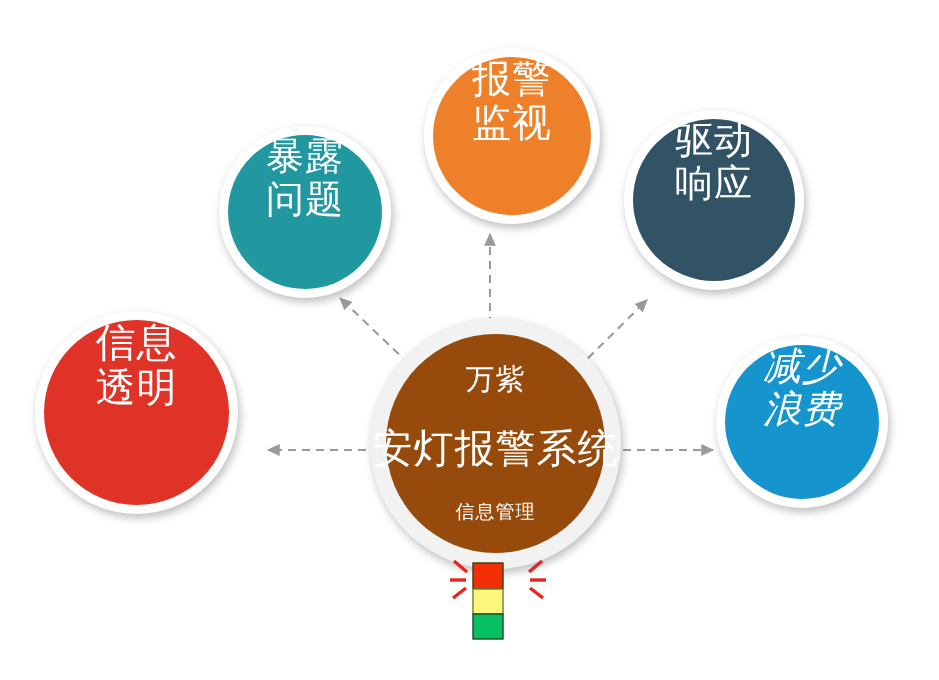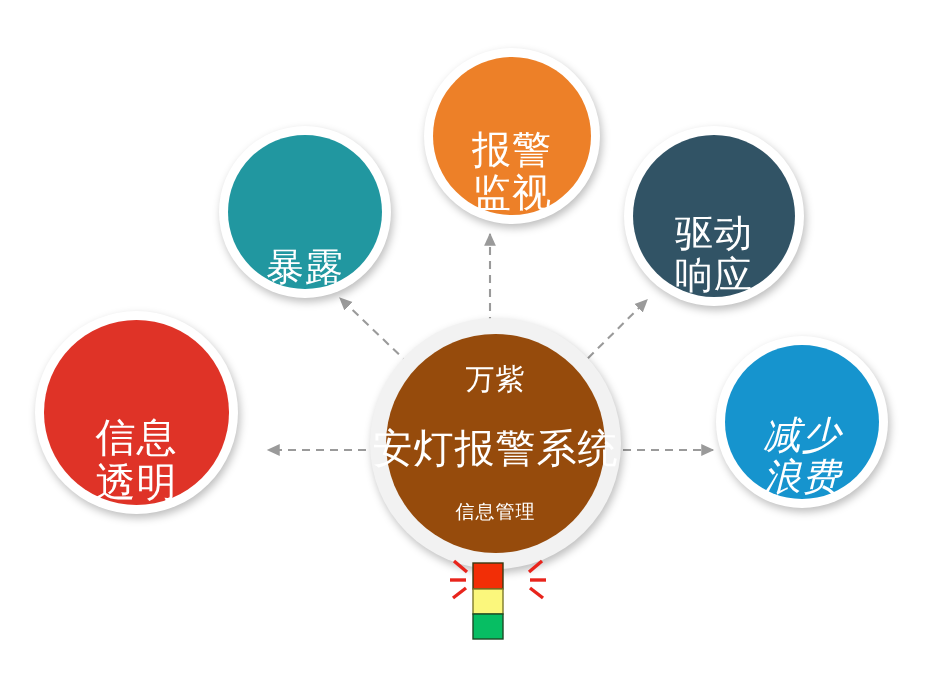--- a/index.html
+++ b/index.html
@@ -30,39 +30,39 @@
     box-shadow: 2px 4px 9px rgba(0,0,0,0.26);
   }
   .node .disc {
     border-radius: 50%;
     width: 100%;
     height: 100%;
     box-sizing: border-box;
     display: flex;
     flex-direction: column;
     align-items: center;
-    justify-content: flex-end;
+    justify-content: flex-start;
     color: #ffffff;
     line-height: 1.12;
     text-align: center;
     letter-spacing: 1px;
   }
   .node .disc span {
     display: block;
     white-space: nowrap;
   }
 
   
   .ring-outer { padding: 9px; }
   .ring-center { padding: 16px; }
 
   
   #node-alarm-monitor  { left: 424px; top: 48px;  width: 176px; height: 176px; }
   #node-expose-problem { left: 219px; top: 126px; width: 172px; height: 172px; }
-  #node-drive-response { left: 624px; top: 126px; width: 180px; height: 180px; font-family: Liberation Serif, serif; }
+  #node-drive-response { left: 624px; top: 110px; width: 180px; height: 180px; font-family: Liberation Serif, serif; }
   #node-info-transparent { left: 35px;  top: 311px; width: 203px; height: 203px; }
   #node-reduce-waste   { left: 716px; top: 336px; width: 172px; height: 172px; }
   #node-center         { left: 370px; top: 318px; width: 251px; height: 251px; }
 
   #node-alarm-monitor .disc    { font-size: 39px; }
   #node-expose-problem .disc   { font-size: 38px; }
   #node-drive-response .disc   { font-size: 38px; }
   #node-info-transparent .disc { font-size: 40px; }
   #node-reduce-waste .disc     { font-size: 38px; }
 
@@ -119,20 +119,21 @@
   <div class="node ring-outer" id="node-alarm-monitor">
     <div class="disc" style="background:#ED8028;">
       <span>报警</span>
       <span>监视</span>
     </div>
   </div>
 
   <div class="node ring-outer" id="node-expose-problem">
     <div class="disc" style="background:#2197A0;">
       <span>暴露</span>
+      <span>问题</span>
     </div>
   </div>
 
   <div class="node ring-outer" id="node-drive-response">
     <div class="disc" style="background:#315365;">
       <span>驱动</span>
       <span>响应</span>
     </div>
   </div>
 

